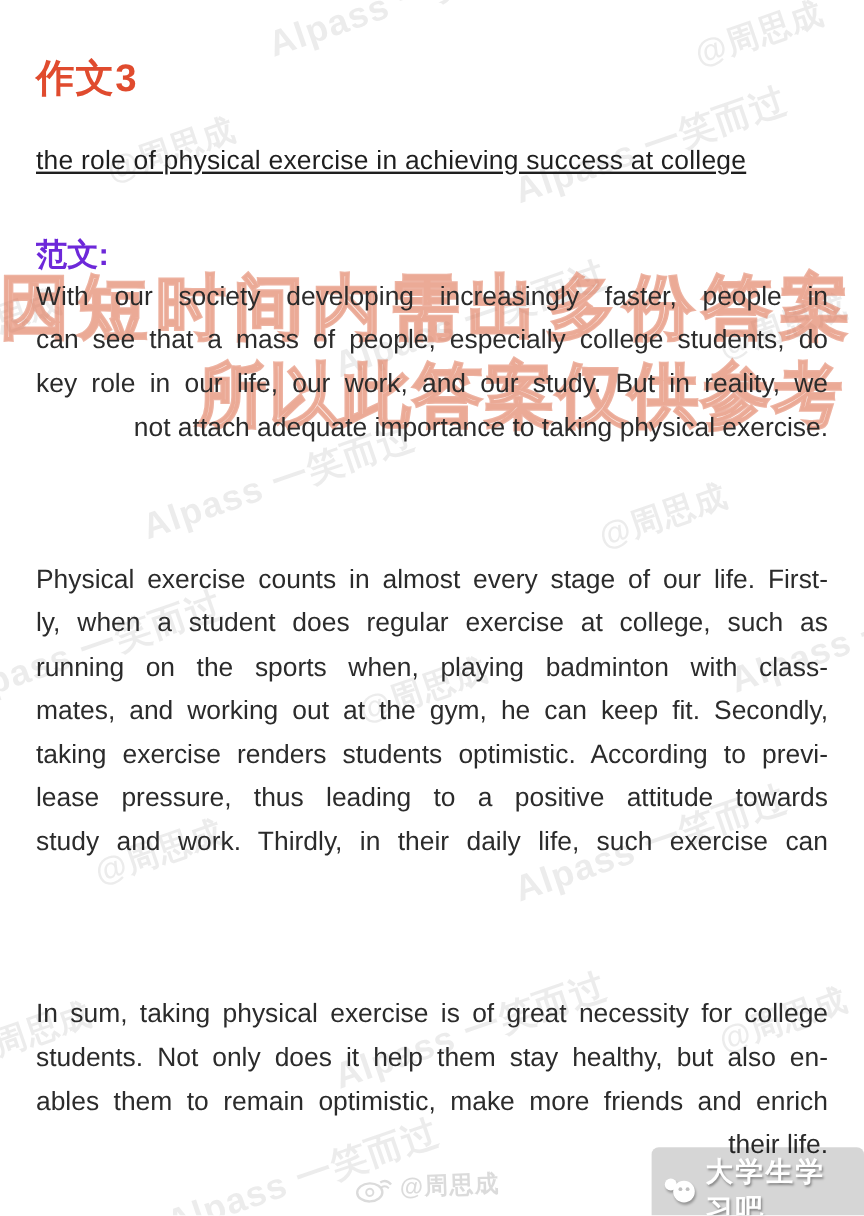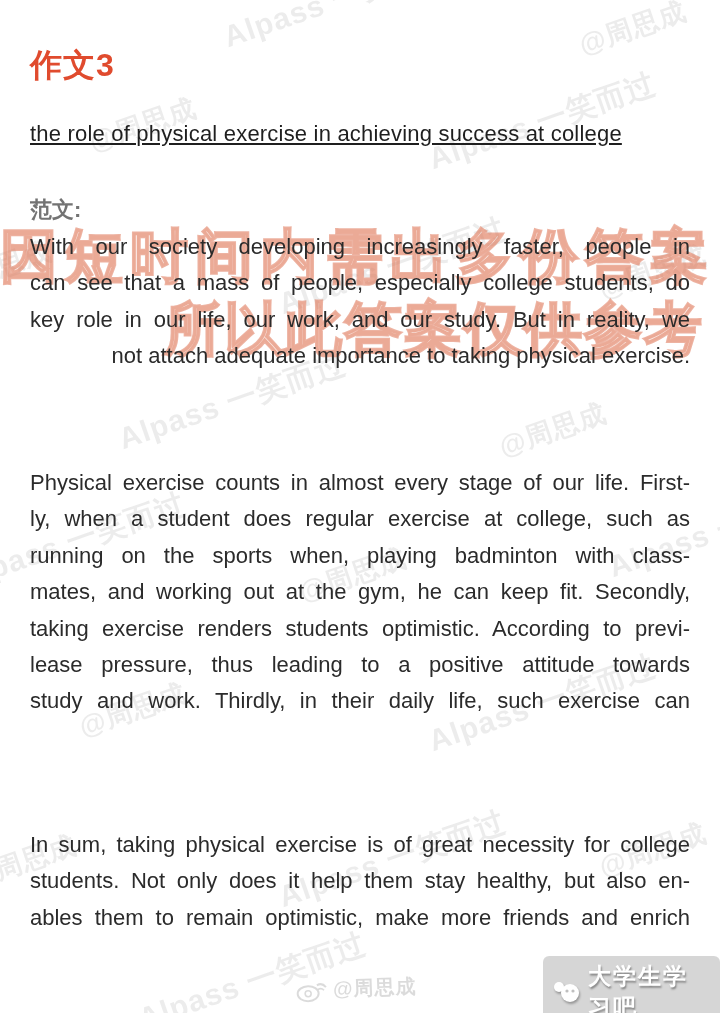--- a/index.html
+++ b/index.html
@@ -45,21 +45,21 @@
     position:absolute;left:30px;top:44px;
     font-size:32px;font-weight:700;color:#e04b2e;
     letter-spacing:1px;
   }
   .essay-title{
     position:absolute;left:30px;top:121px;
     font-size:22px;color:#1f1f1f;letter-spacing:0.2px;text-decoration:underline;
   }
   .model-label{
     position:absolute;left:30px;top:195px;
-    font-size:22px;color:#737373;font-weight:600;
+    font-size:26px;color:#6d28d9;font-weight:600;
   }
   .para{
     position:absolute;left:30px;right:30px;
     font-size:22px;line-height:36.4px;color:#2b2b2b;
   }
   .para.p1{top:229px;}
   .para.p2{top:440px;margin-top:25px;}
   .para.p3{top:827px;}
   .jline{text-align:justify;text-align-last:justify;}
   .lline{text-align:right;}
@@ -135,20 +135,21 @@
       <div class="jline">mates, and working out at the gym, he can keep fit. Secondly,</div>
       <div class="jline">taking exercise renders students optimistic. According to previ-</div>
       <div class="jline">lease pressure, thus leading to a positive attitude towards</div>
       <div class="jline">study and work. Thirdly, in their daily life, such exercise can</div>
     </div>
 
     <div class="para p3">
       <div class="jline">In sum, taking physical exercise is of great necessity for college</div>
       <div class="jline">students. Not only does it help them stay healthy, but also en-</div>
       <div class="jline">ables them to remain optimistic, make more friends and enrich</div>
+      <div class="lline">their life.</div>
     </div>
   </div>
 
   <div class="weibo-credit">
     <span style="display:inline-flex;">
       <svg width="32" height="24" viewBox="0 0 32 24" fill="none">
         <ellipse cx="12" cy="15" rx="10.5" ry="7.5" stroke="rgba(0,0,0,0.14)" stroke-width="2"></ellipse>
         <circle cx="12" cy="15" r="3" stroke="rgba(0,0,0,0.14)" stroke-width="1.6"></circle>
         <path d="M21 7 q5 -3 9 2" stroke="rgba(0,0,0,0.14)" stroke-width="2" fill="none"></path>
         <path d="M22 11 q3.5 -1.8 6 1.2" stroke="rgba(0,0,0,0.14)" stroke-width="1.6" fill="none"></path>

